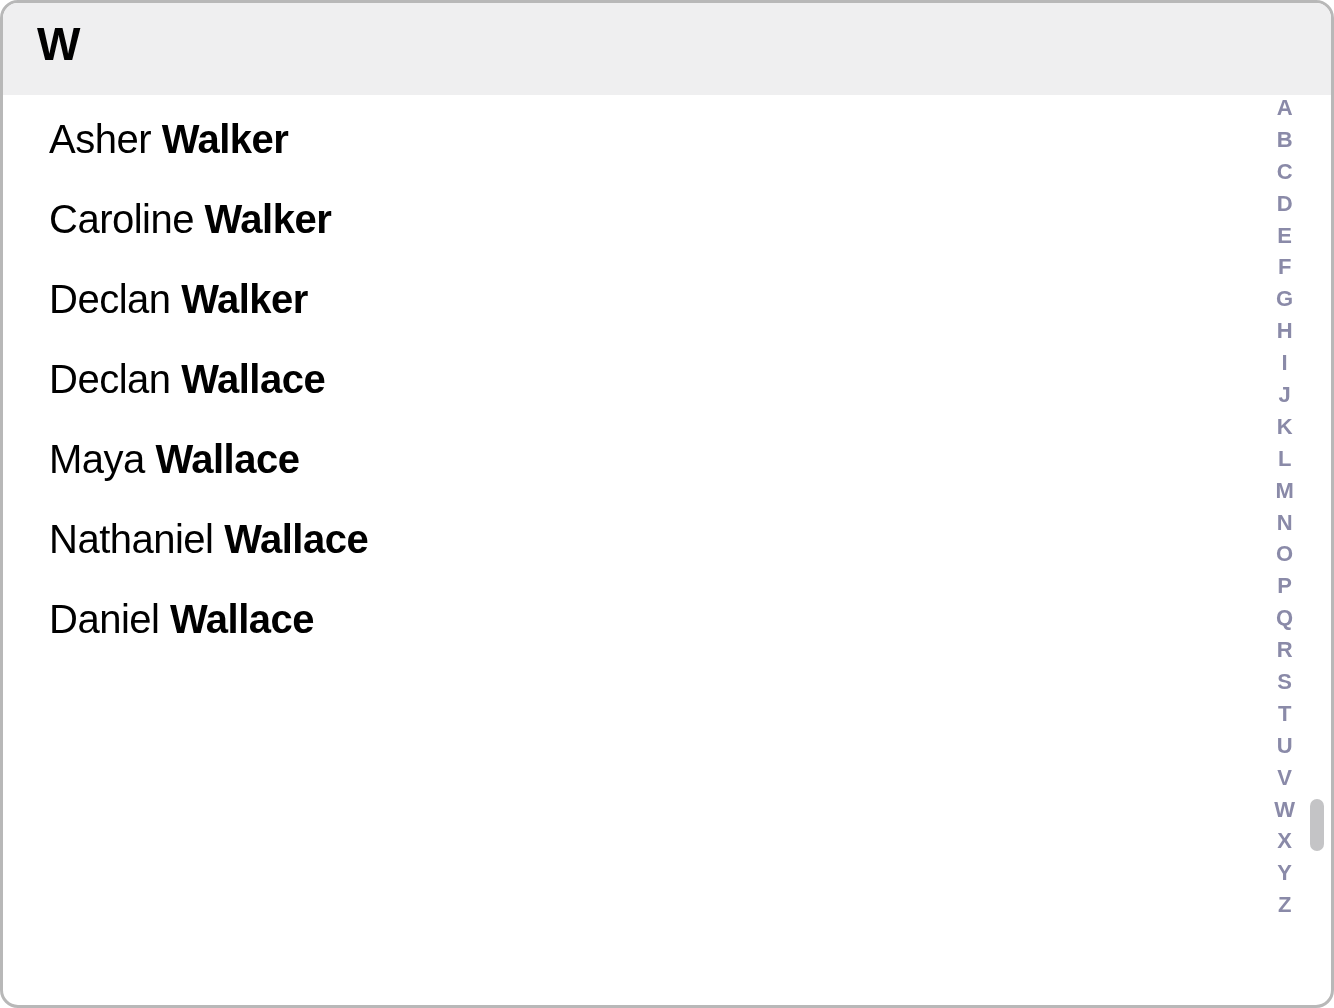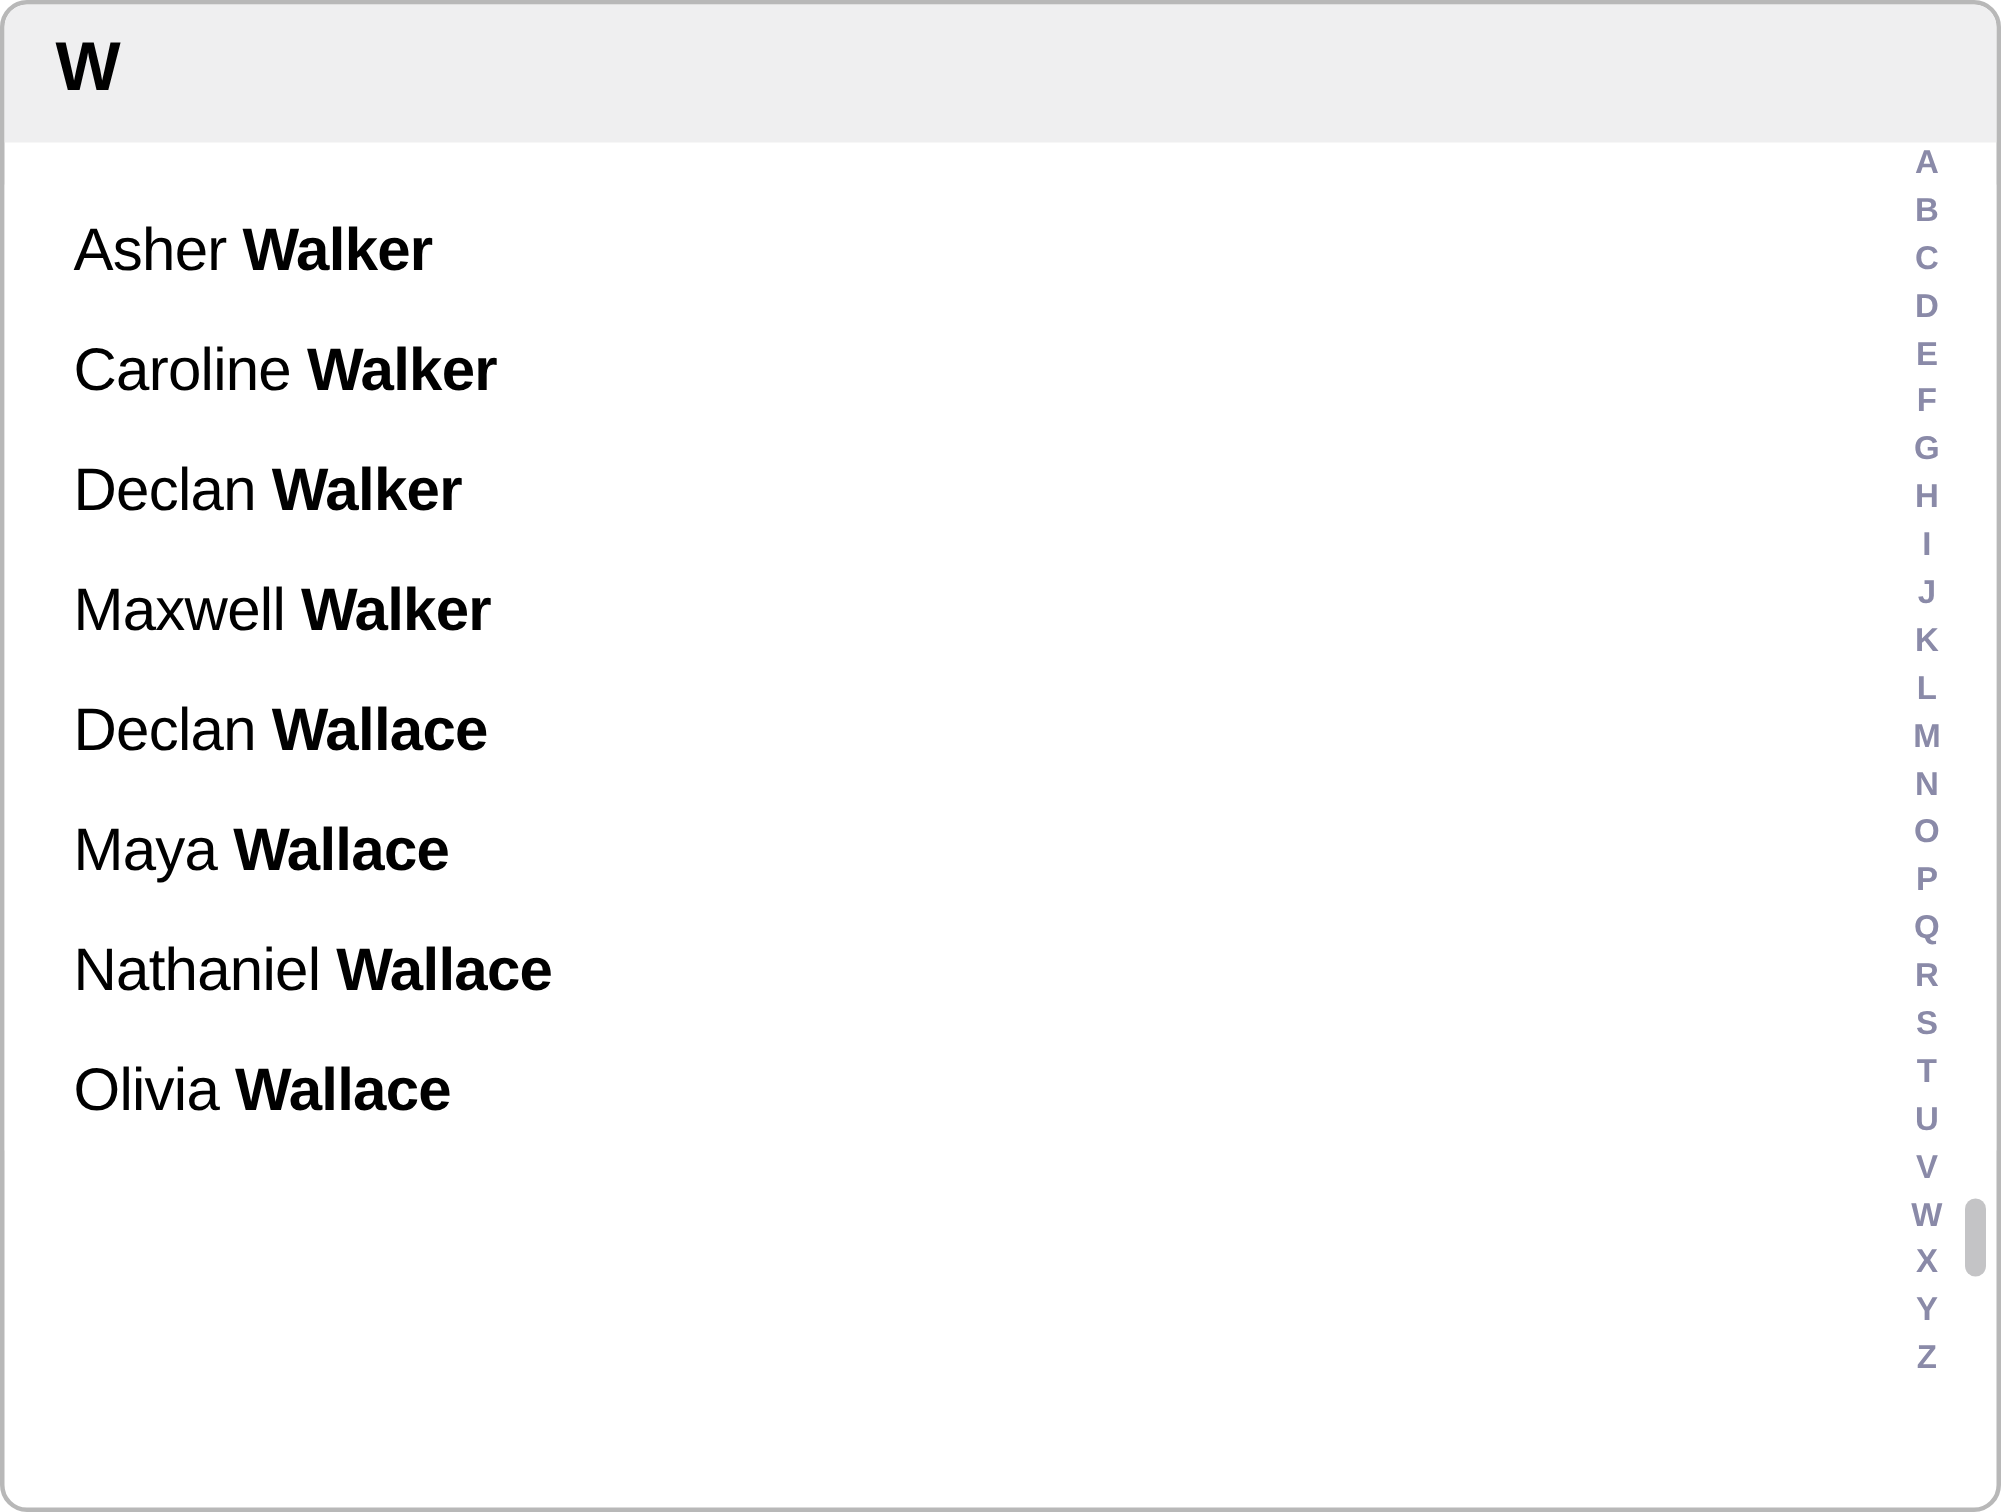--- a/index.html
+++ b/index.html
@@ -35,21 +35,20 @@
       font-size: 46px;
       font-weight: 700;
       color: #000;
       letter-spacing: -1px;
     }
     
     .contact-list {
       background: #fff;
       padding-left: 46px;
       padding-top: 4px;
-      margin-top: 28px;
     }
     
     .contact-row {
       font-size: 40px;
       color: #000;
       padding: 19px 0;
       line-height: 1.05;
       letter-spacing: -0.5px;
     }
     
@@ -114,37 +113,33 @@
     </div>
     <div class="contact-row">
       <span class="contact-first">Caroline</span>
       <span class="contact-last">Walker</span>
     </div>
     <div class="contact-row">
       <span class="contact-first">Declan</span>
       <span class="contact-last">Walker</span>
     </div>
     <div class="contact-row">
-      <span class="contact-first">Maxwell</span>
-      <span class="contact-last">Walker</span>
-    </div>
-    <div class="contact-row">
       <span class="contact-first">Declan</span>
       <span class="contact-last">Wallace</span>
     </div>
     <div class="contact-row">
       <span class="contact-first">Maya</span>
       <span class="contact-last">Wallace</span>
     </div>
     <div class="contact-row">
       <span class="contact-first">Nathaniel</span>
       <span class="contact-last">Wallace</span>
     </div>
     <div class="contact-row">
-      <span class="contact-first">Olivia</span>
+      <span class="contact-first">Daniel</span>
       <span class="contact-last">Wallace</span>
     </div>
   </div>
 
   <div class="index-bar">
     <span class="index-letter">A</span>
     <span class="index-letter">B</span>
     <span class="index-letter">C</span>
     <span class="index-letter">D</span>
     <span class="index-letter">E</span>

